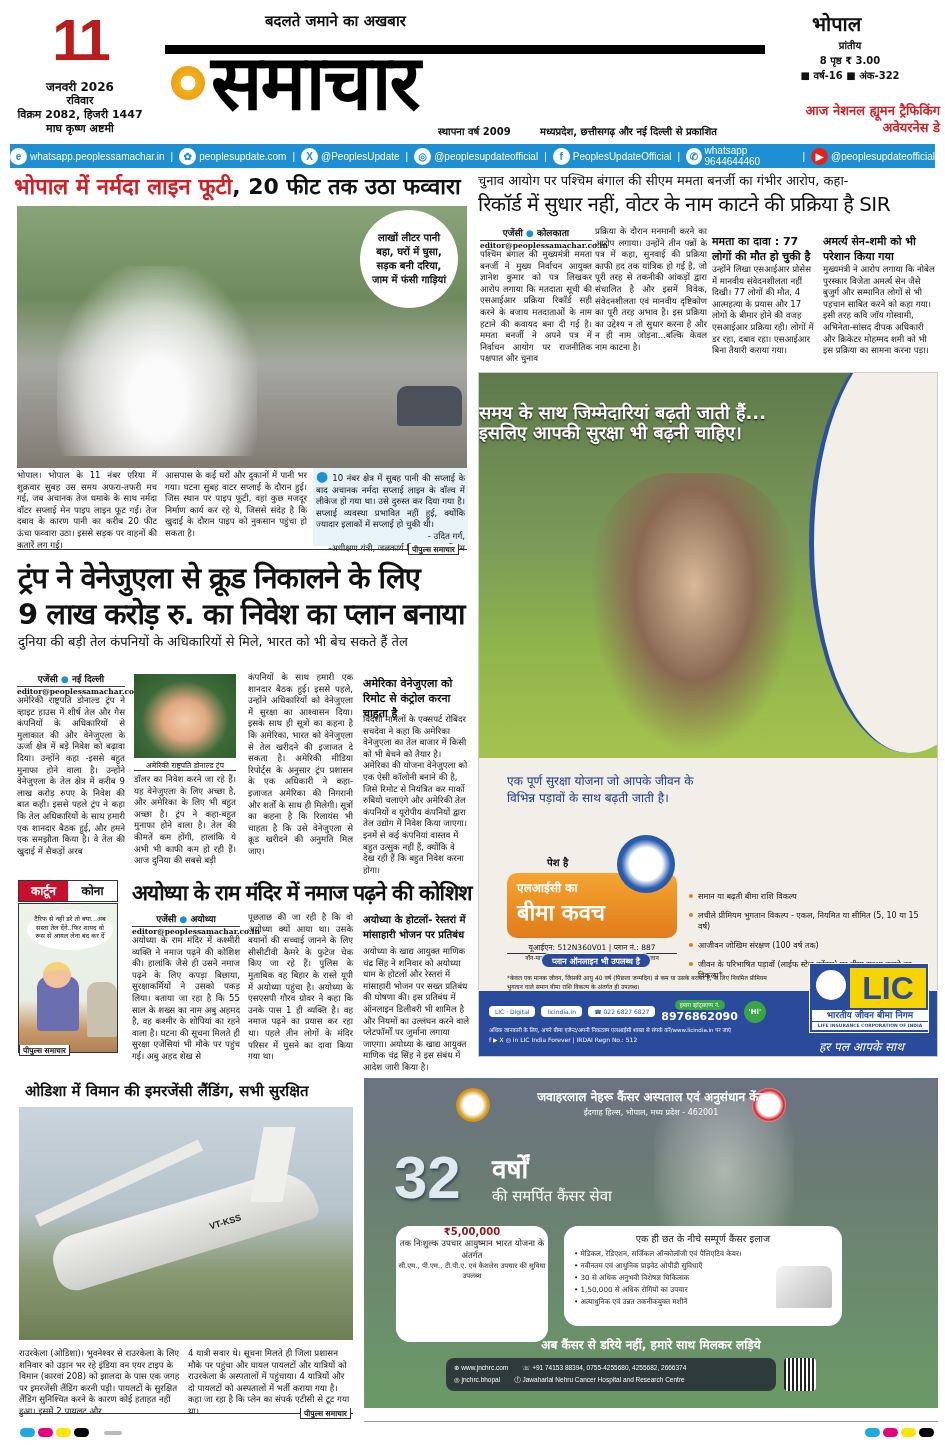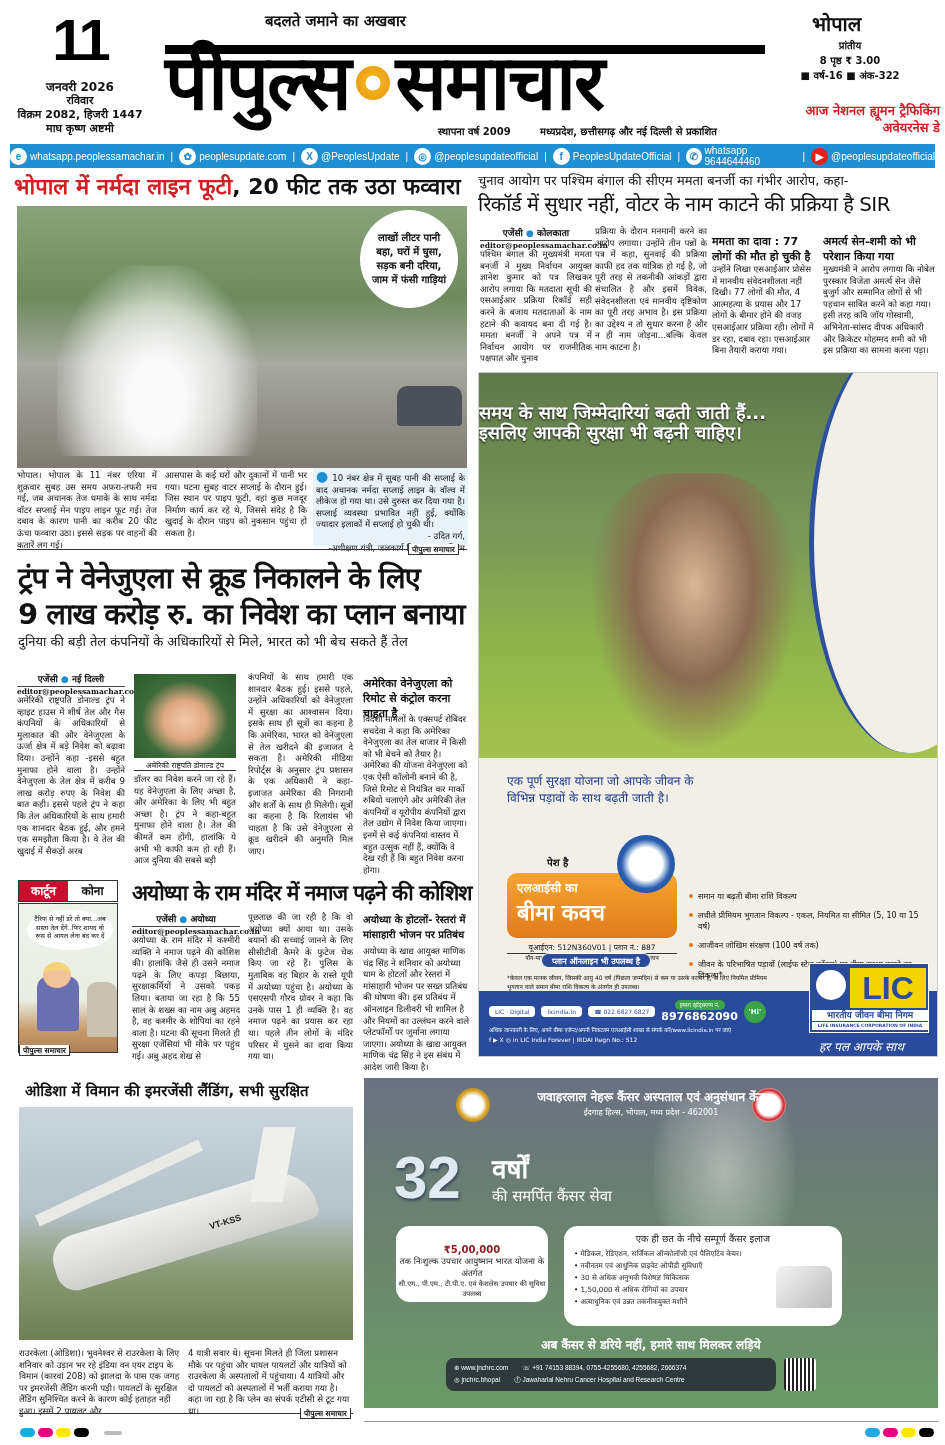--- a/index.html
+++ b/index.html
@@ -1,18 +1,18 @@
 <!DOCTYPE html>
 <html><head>
 <meta charset="utf-8">
 <style>
 *{box-sizing:border-box;margin:0;padding:0}
 body{width:945px;height:1445px;background:#fff;font-family:"DejaVu Sans",sans-serif;color:#111;position:relative;overflow:hidden}
 .abs{position:absolute}
-.date-num{left:50px;top:8px;width:60px;text-align:center;font-family:"Liberation Sans",sans-serif;font-weight:bold;font-size:58px;color:#000000;line-height:64px;letter-spacing:-3px}
+.date-num{left:50px;top:8px;width:60px;text-align:center;font-family:"Liberation Sans",sans-serif;font-weight:bold;font-size:58px;color:#b91c1c;line-height:64px;letter-spacing:-3px}
 .date-lines{left:10px;top:80px;width:140px;text-align:center;font-size:11px;font-weight:bold;line-height:14px}
 .date-lines div:nth-child(1){font-size:12px}
 .tagline{left:265px;top:10px;font-size:15px;font-weight:bold}
 .masthead{left:165px;top:40px;width:600px;height:85px;font-family:"DejaVu Sans",sans-serif;font-weight:900;font-size:76px;line-height:85px;color:#000;display:flex;align-items:center;letter-spacing:-2px}
 .masthead .bar{position:absolute;left:0;top:5px;width:600px;height:9px;background:#000}
 .masthead .logo{width:34px;height:34px;border-radius:50%;background:radial-gradient(circle,#fff 30%,#f2b21c 32%,#e8920e 100%);margin:0 6px;flex:none}
 .estd{left:438px;top:124px;font-size:10px;font-weight:bold}
 .published{left:540px;top:124px;font-size:10px;font-weight:bold}
 .city{left:812px;top:10px;font-size:20px;font-weight:900}
 .edition{left:800px;top:38px;width:100px;text-align:center;font-size:10px;font-weight:bold;line-height:15px}
@@ -64,21 +64,21 @@
 .slogan{position:absolute;left:340px;top:665px;font-size:12px;font-style:italic;color:#fff}
 .ad-jn{left:364px;top:1078px;width:574px;height:330px;background:linear-gradient(180deg,#6b7282 0%,#6b7c74 30%,#6b9a66 100%);overflow:hidden;color:#fff}
 .ad-jn .doc{position:absolute;left:290px;top:20px;width:140px;height:180px;background:radial-gradient(ellipse at 50% 40%,rgba(240,240,235,.5) 0%,rgba(240,240,235,.15) 60%,rgba(0,0,0,0) 75%)}
 .ad-jn .title{position:absolute;left:0;top:10px;width:574px;text-align:center;font-size:12px;font-weight:bold}
 .ad-jn .addr{position:absolute;left:0;top:28px;width:574px;text-align:center;font-size:8px}
 .ad-jn .lg{position:absolute;top:10px;width:34px;height:34px;border-radius:50%}
 .ad-jn .yrs{position:absolute;left:30px;top:65px;font-size:60px;font-weight:900;color:#dfe9ef;font-family:"Liberation Sans",sans-serif;text-shadow:1px 2px 3px #345}
 .ad-jn .yrs-w{position:absolute;left:128px;top:72px;font-size:26px;font-weight:bold}
 .ad-jn .yrs-s{position:absolute;left:128px;top:107px;font-size:15px}
 .card{position:absolute;background:#fff;color:#222;border-radius:14px}
-.card1{left:32px;top:148px;width:152px;height:76px;text-align:center;padding-top:18px}
+.card1{left:32px;top:148px;width:152px;height:116px;text-align:center;}
 .card1 .amt{color:#8b1a1a;font-weight:bold;font-size:10px}
 .card1 .t{font-size:8.5px;line-height:12px}
 .card1 .s{font-size:7px;line-height:10px}
 .card2{left:200px;top:148px;width:278px;height:100px;padding:6px 10px}
 .card2 .h{text-align:center;font-size:9.5px;margin-bottom:3px}
 .card2 li{list-style:none;font-size:7.2px;line-height:12px}
 .card2 .mach{position:absolute;right:10px;top:40px;width:56px;height:42px;background:linear-gradient(135deg,#f4f4f4,#bbb);border-radius:8px 8px 2px 2px}
 .ad-jn .cta{position:absolute;left:0;top:258px;width:574px;text-align:center;font-size:12px;font-weight:bold}
 .contact{position:absolute;left:82px;top:280px;width:330px;height:33px;border-radius:8px;background:#2f3a3c;font-size:6.5px;padding:4px 8px;line-height:12px;font-family:"Liberation Sans",sans-serif}
 .qr{position:absolute;left:420px;top:280px;width:32px;height:33px;background:#fff;border-radius:4px;background-image:repeating-linear-gradient(90deg,#222 0 2px,#fff 2px 4px)}
@@ -97,21 +97,20 @@
 <div class="abs date-num">11</div>
 <div class="abs date-lines">
   <div>जनवरी 2026</div>
   <div>रविवार</div>
   <div>विक्रम 2082, हिजरी 1447</div>
   <div>माघ कृष्ण अष्टमी</div>
 </div>
 <div class="abs tagline">बदलते जमाने का अखबार</div>
 <div class="abs masthead">
   <span class="bar"></span>
-  <span>पीपुल्स</span>
   <span class="logo"></span>
   <span>समाचार</span>
 </div>
 <div class="abs estd">स्थापना वर्ष 2009</div>
 <div class="abs published">मध्यप्रदेश, छत्तीसगढ़ और नई दिल्ली से प्रकाशित</div>
 <div class="abs city">भोपाल</div>
 <div class="abs edition">
   <div>प्रांतीय</div>
   <div>8 पृष्ठ ₹ 3.00</div>
   <div>■ वर्ष-16 ■ अंक-322</div>

